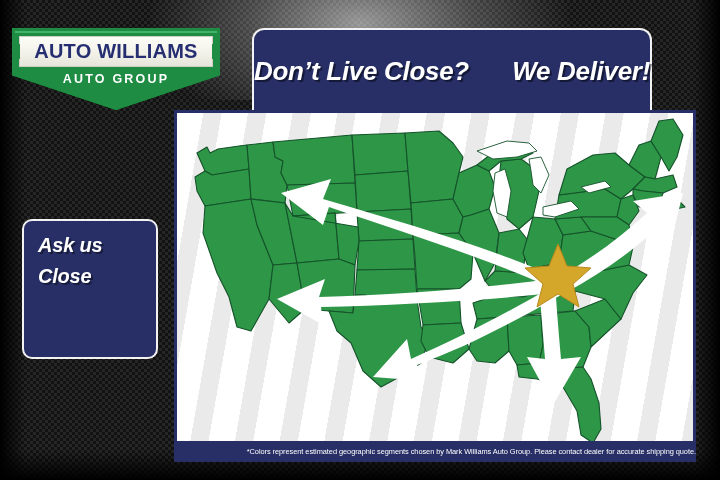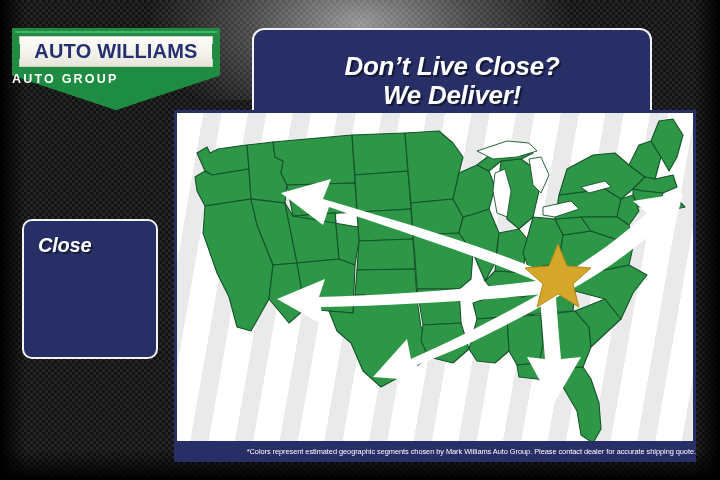--- a/index.html
+++ b/index.html
@@ -53,31 +53,31 @@
   }
   .name-bar:before,.name-bar:after{
     content:"";position:absolute;top:7px;width:5px;height:15px;background:#1e8c42;
   }
   .name-bar:before{left:-5px;} .name-bar:after{right:-5px;}
   .name-bar span{
     font-weight:bold;font-size:20px;letter-spacing:.2px;color:#262e72;
     font-family:"Liberation Sans",sans-serif;white-space:nowrap;
   }
   .sub-bar{
-    position:absolute;left:0;right:0;top:44px;text-align:left;
+    position:absolute;left:0;right:0;top:44px;text-align:center;
     color:#ffffff;font-weight:bold;font-size:12.5px;letter-spacing:2.2px;
   }
 
   
   #headline{
     position:absolute;left:252px;top:28px;width:400px;height:82px;
     background:#272f66;border-radius:12px 12px 0 0;
     border:2px solid #f2f2f2;border-bottom:none;
     box-sizing:border-box;
-    display:flex;flex-direction:column;align-items:center;justify-content:flex-end;
+    display:flex;flex-direction:row;align-items:center;justify-content:space-between;
     padding-top:2px;
   }
   #headline .ln{
     color:#ffffff;font-style:italic;font-weight:bold;
     font-size:26px;line-height:29px;letter-spacing:-.3px;
     text-shadow:2px 2px 0 rgba(0,0,0,.45);
     white-space:nowrap;
   }
 
   
@@ -138,20 +138,21 @@
     </div>
     <div class="sub-bar">AUTO GROUP</div>
   </div>
 
   <div id="headline">
     <div class="ln">Don’t Live Close?</div>
     <div class="ln">We Deliver!</div>
   </div>
 
   <div id="askus">
+    <div class="ln">Ask us</div>
     <div class="ln">Close</div>
   </div>
 
   <div id="mapPanel">
     <div class="map-stripes"></div>
 
     <svg id="mapSvg" viewBox="0 0 516 346">
       <defs>
         <g id="dummy"></g>
       </defs>

